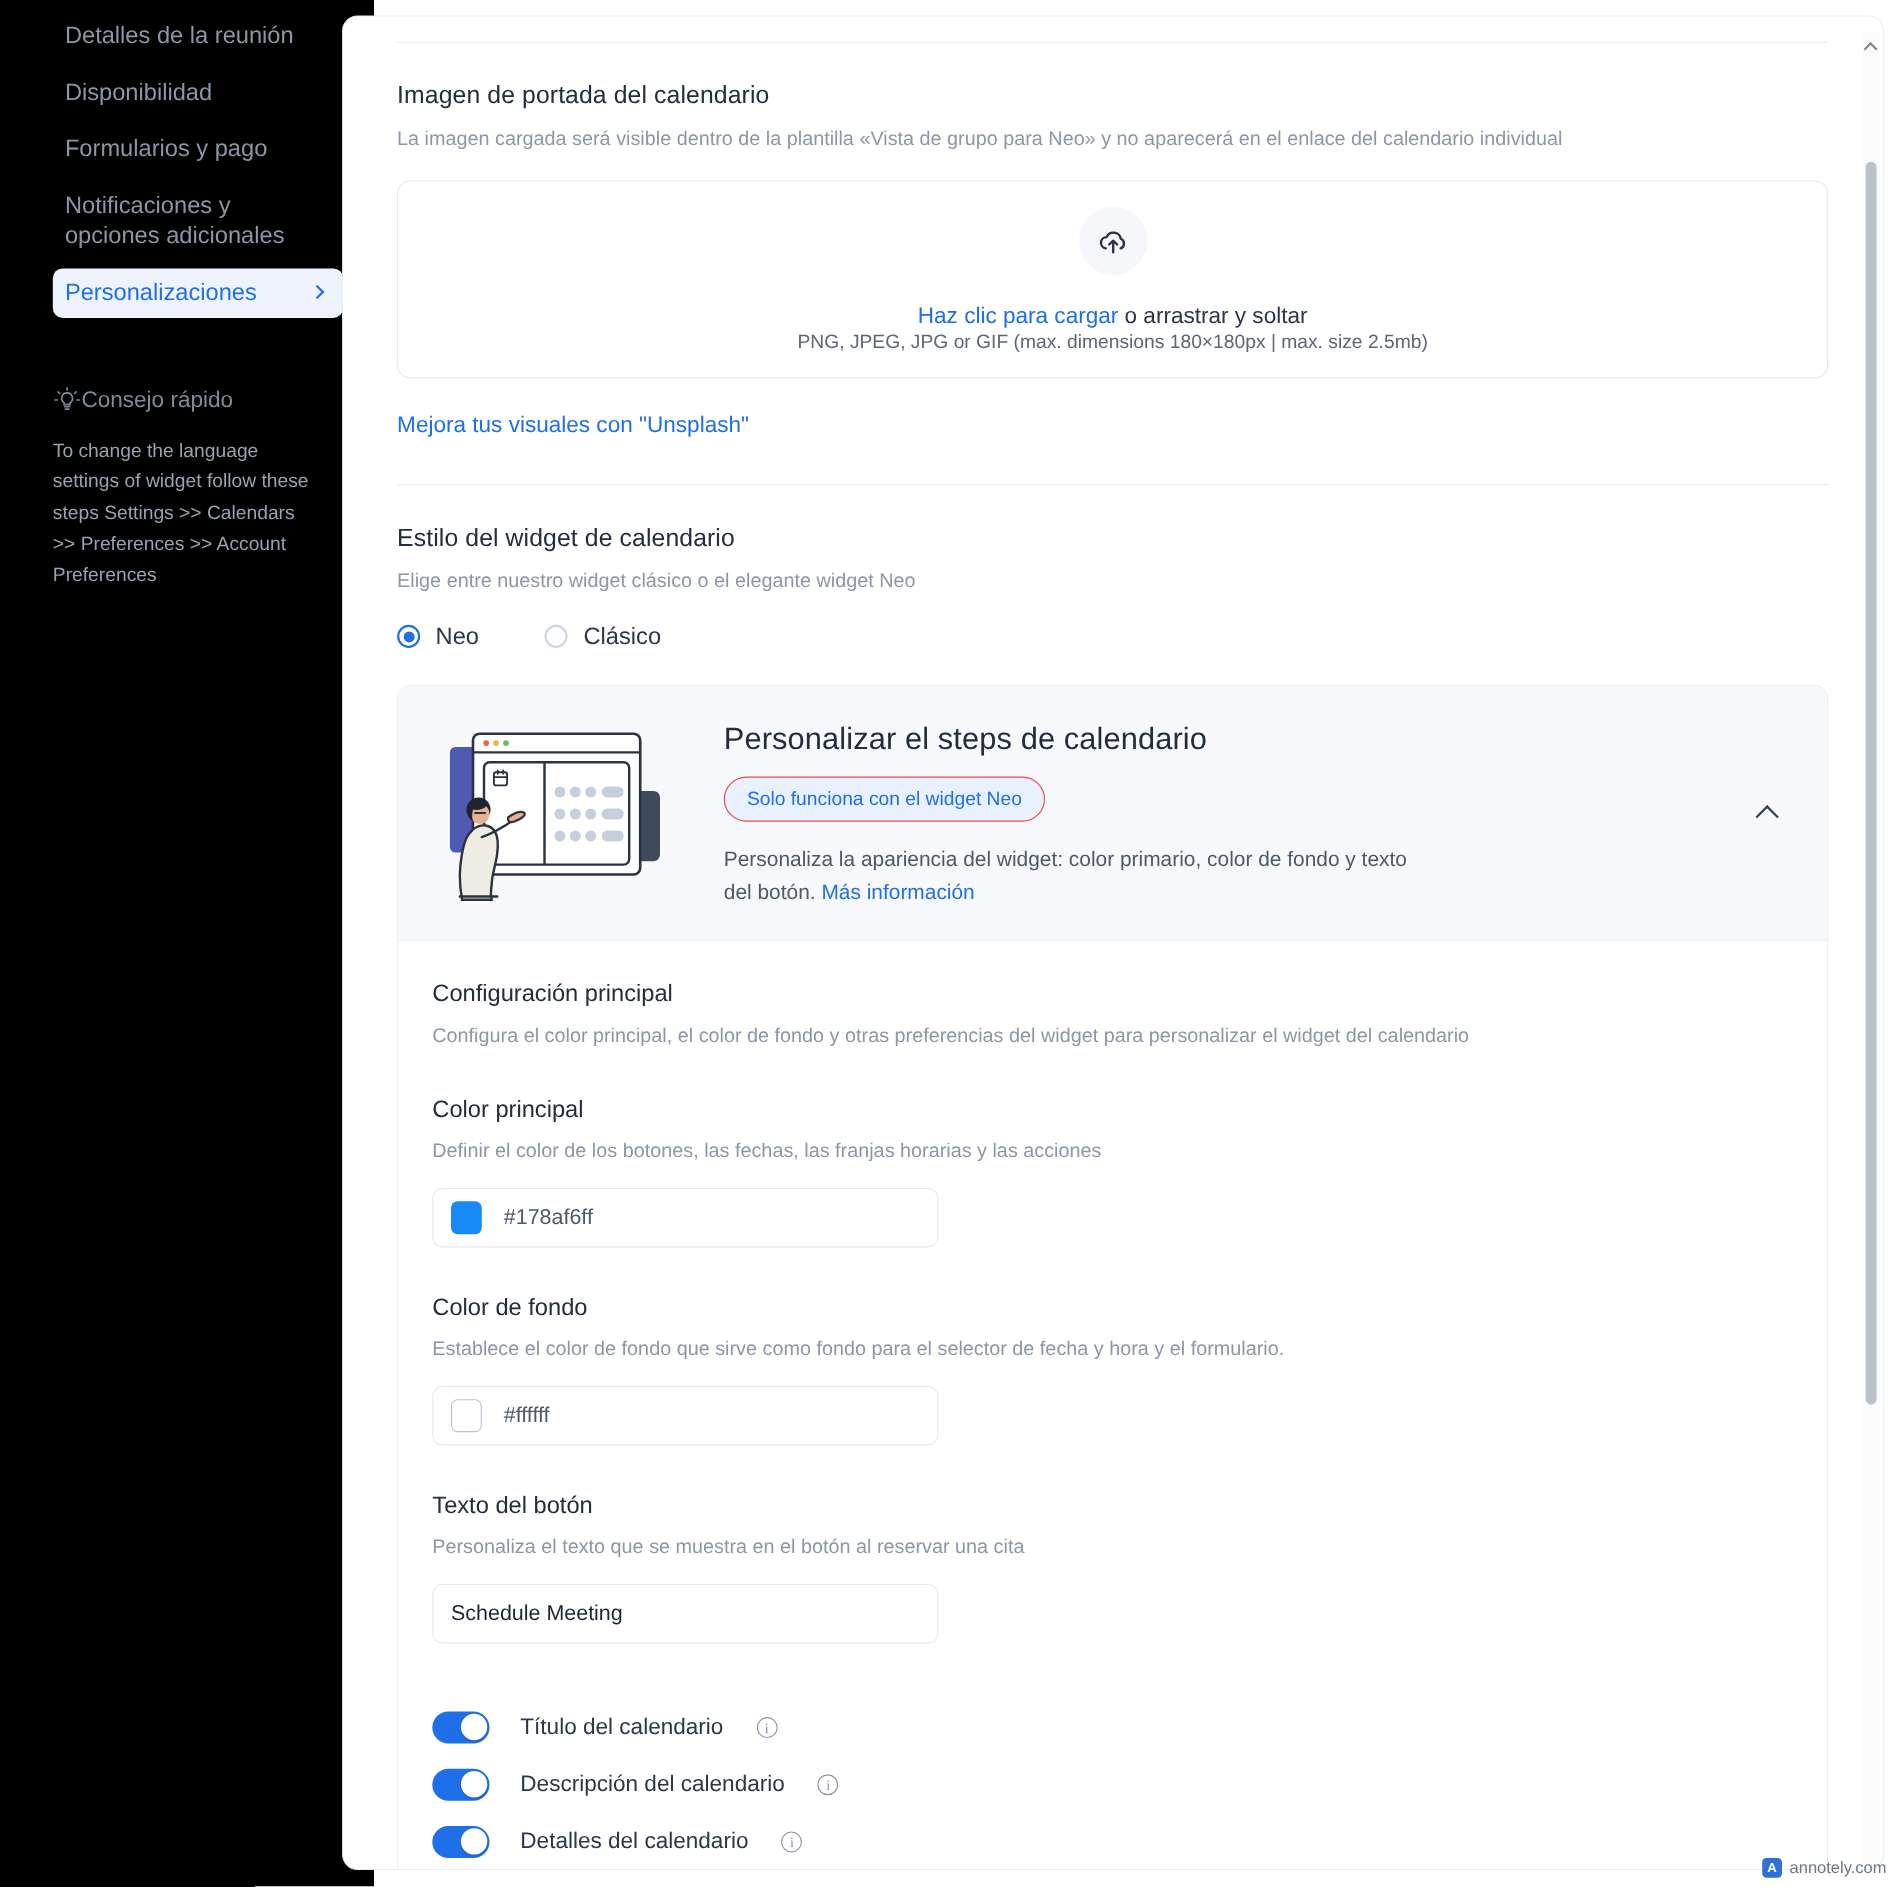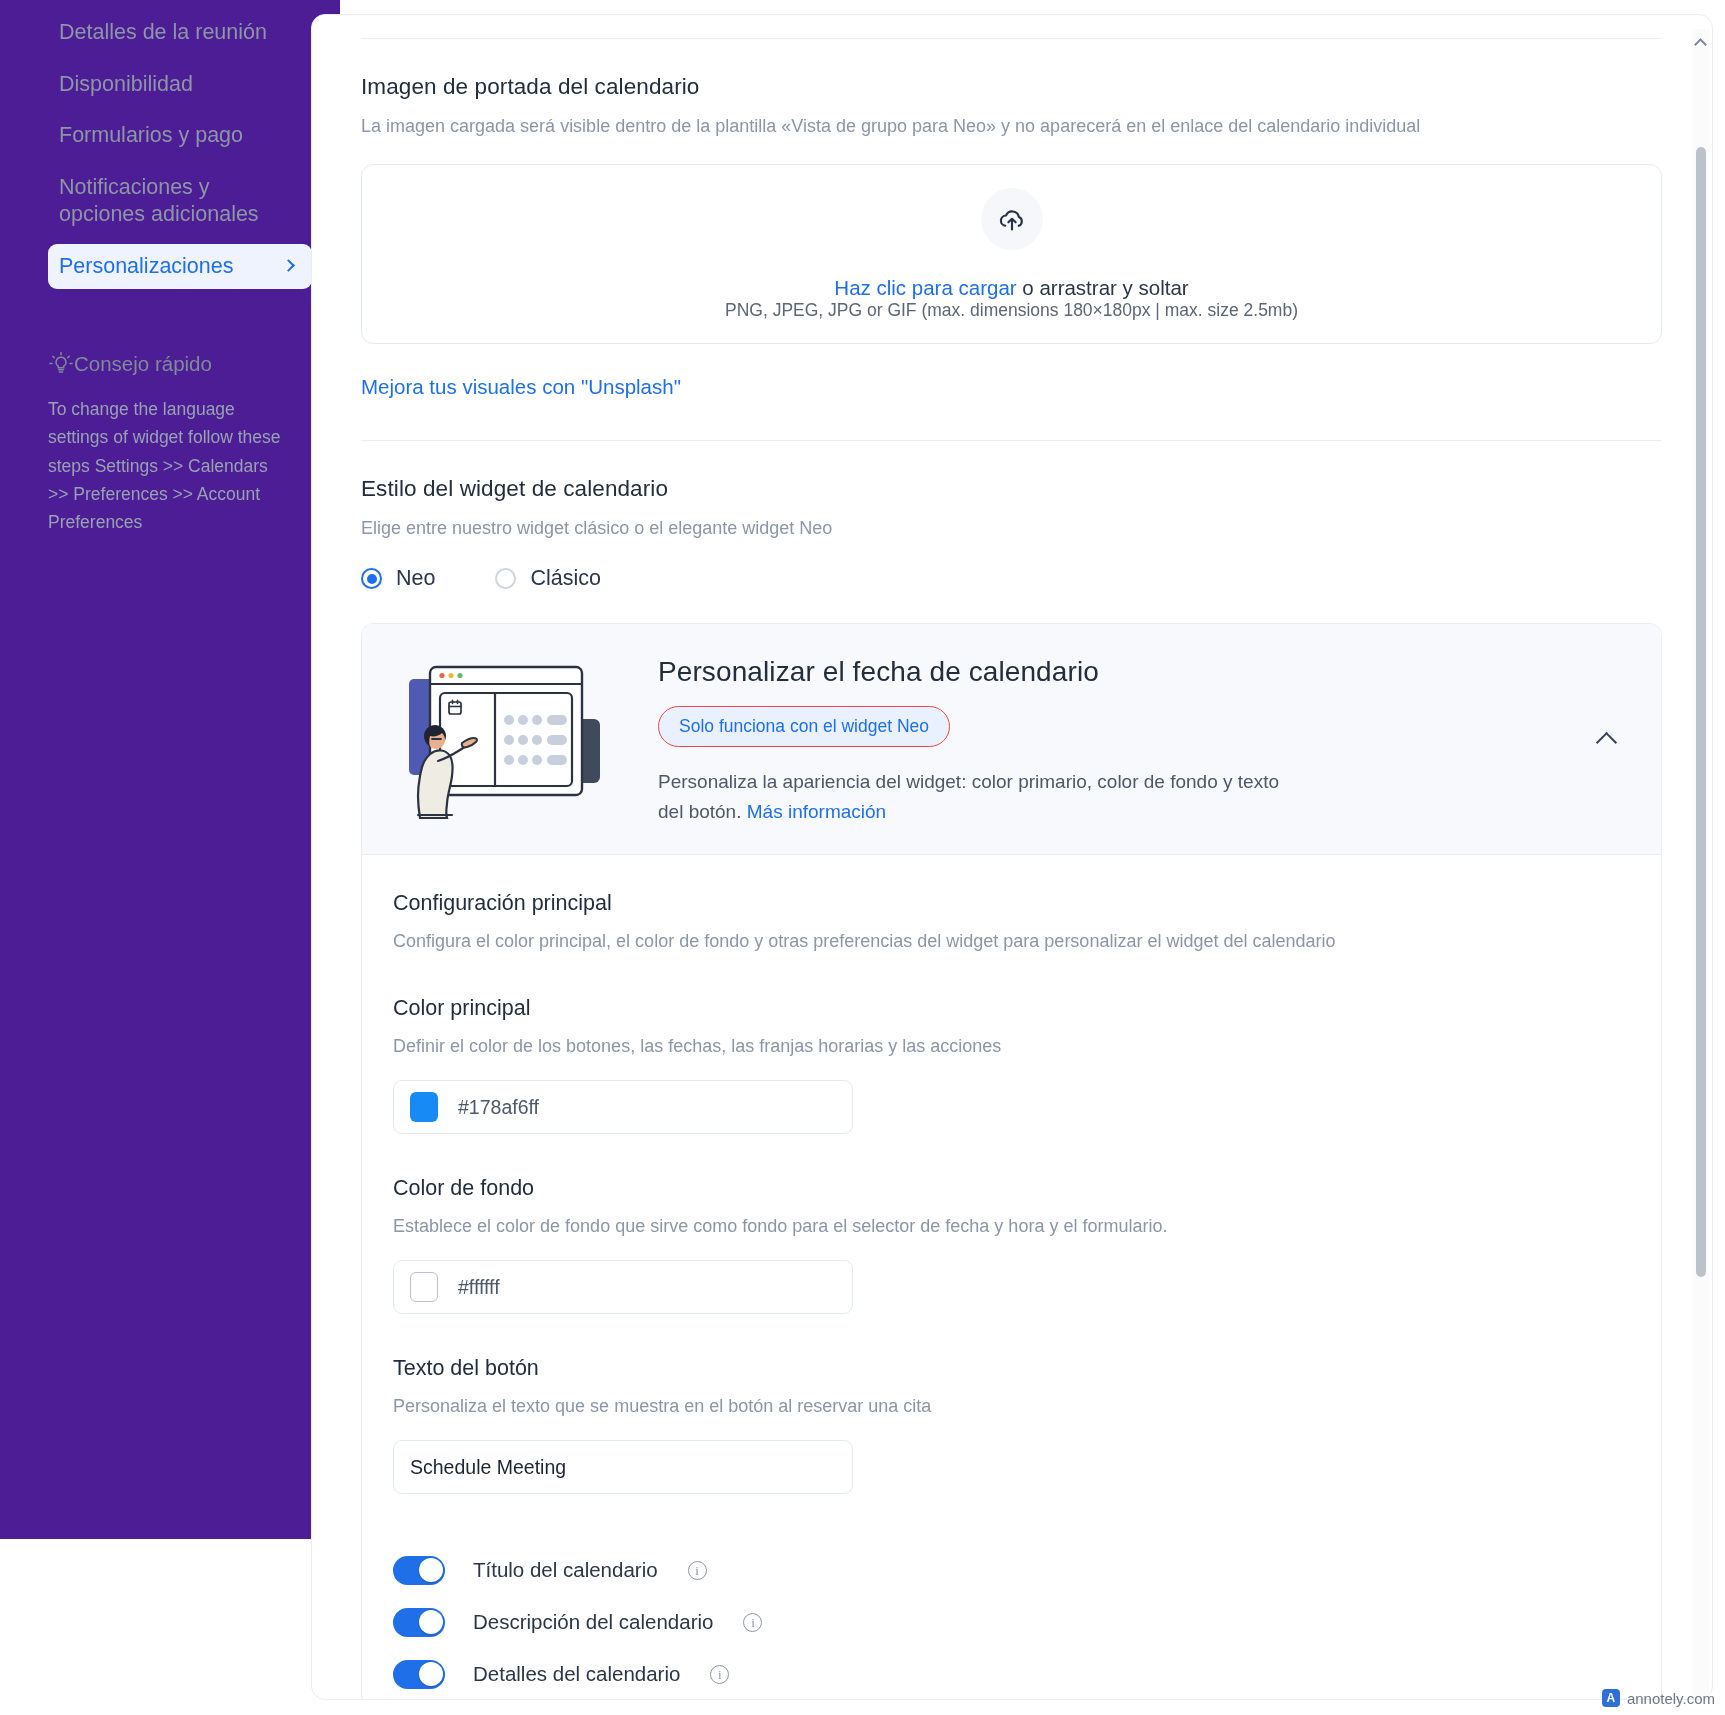--- a/index.html
+++ b/index.html
@@ -18,22 +18,22 @@
     width: 1725px;
     height: 1715px;
     background: #ffffff;
   }
 
   
   .sidebar {
     position: absolute;
     left: 0; top: 0;
     width: 340px;
-    height: 1539px;
-    background: #4c1d95;
+    height: 1715px;
+    background: #000000;
     padding: 10px 0 0 0;
   }
   .nav-list { list-style: none; margin: 0; padding: 0; }
   .nav-item {
     display: flex;
     align-items: center;
     justify-content: space-between;
     margin: 0 28px 0 48px;
     padding: 9px 14px 9px 11px;
     border-radius: 9px;
@@ -527,21 +527,21 @@
               <path d="M37 89c-3-2-5-6-5-10 0-6 5-11 11-11s11 5 11 11-5 11-11 11z" fill="#1f2430"></path>
               <path d="M44 92c5 0 9-4 9-9 0-3-1-5-3-7-3 3-8 4-12 3-1 4-1 8 0 10 1 2 3 3 6 3z" fill="#e8b08c"></path>
               <path d="M40 82h9" stroke="#2b3340" stroke-width="1.8" stroke-linecap="round"></path>
               <path d="M46 104c6-2 14-6 22-11l9-6" stroke="#2b3340" stroke-width="2.2" stroke-linecap="round"></path>
               <path d="M70 86c4-3 9-5 12-5 3 0 4 2 2 4-2 2-6 4-9 5-3 1-6 0-5-4z" fill="#e8b08c" stroke="#2b3340" stroke-width="2"></path>
               <path d="M26 158h34" stroke="#2b3340" stroke-width="2.2" stroke-linecap="round"></path>
             </svg>
           </div>
 
           <div class="promo-body">
-            <h3 class="promo-title">Personalizar el fecha de calendario</h3>
+            <h3 class="promo-title">Personalizar el steps de calendario</h3>
             <span class="pill">Solo funciona con el widget Neo</span>
             <p class="promo-desc"><span>Personaliza la apariencia del widget: color primario, color de fondo y texto del botón. </span><span class="lnk">Más información</span></p>
           </div>
 
           <span class="collapse-btn"></span>
         </div>
 
         <div class="card-body">
 
           <div class="grp">

